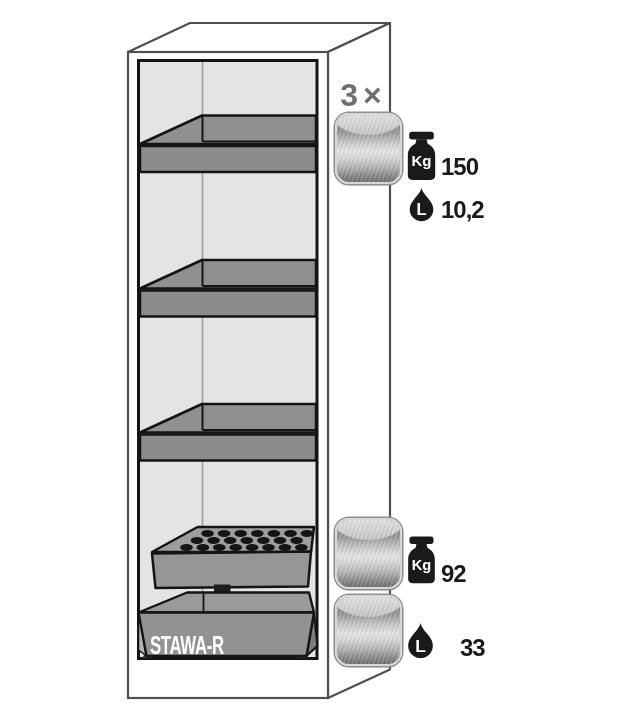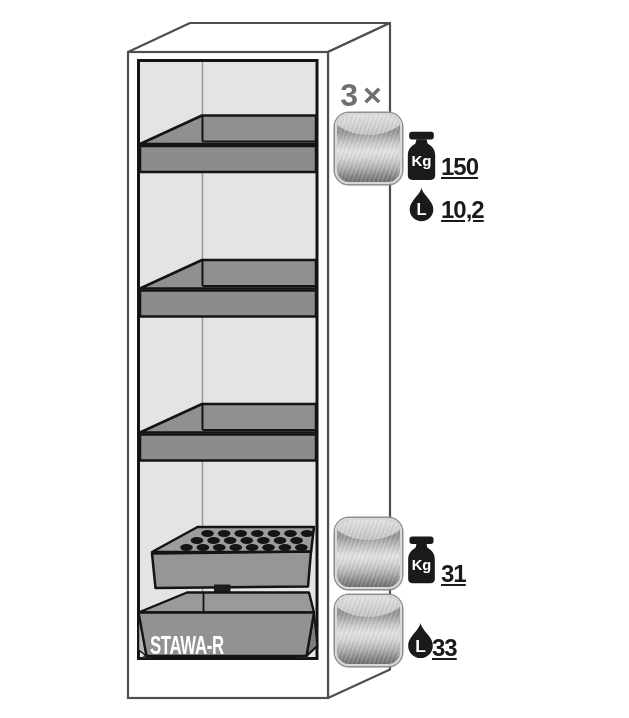--- a/index.html
+++ b/index.html
@@ -25,21 +25,21 @@
     background:repeating-linear-gradient(110deg, rgba(255,255,255,0.10) 0px, rgba(255,255,255,0.10) 2px, rgba(0,0,0,0.04) 2px, rgba(0,0,0,0.04) 4px);
   }
 
   .count-label{
     position:absolute;left:337px;top:81px;width:46px;
     color:#6f6f6f;font-weight:bold;font-size:32px;line-height:28px;
     letter-spacing:-2px;text-align:center;
   }
   .spec-value{
     position:absolute;color:#1a1a1a;font-weight:bold;font-size:24px;
-    line-height:24px;letter-spacing:-1px;white-space:nowrap;text-decoration:underline;
+    line-height:24px;letter-spacing:-1px;white-space:nowrap;
   }
   .icon-wrap{position:absolute;}
   .sump-label{
     position:absolute;left:150px;top:634px;
     color:#ffffff;font-weight:bold;font-size:25px;line-height:22px;
     transform:scaleX(0.67);transform-origin:0 50%;
     white-space:nowrap;letter-spacing:-0.5px;
   }
   svg text{font-family:"Liberation Sans", sans-serif;}
 </style>
@@ -148,23 +148,23 @@
   </div>
   <div class="spec-value" style="left:441px;top:198px;">10,2</div>
 
   <div class="icon-wrap" style="left:406px;top:536px;">
     <svg width="31" height="48" viewBox="0 0 34 54">
       <rect x="3.5" y="0.5" width="27" height="8.5" rx="3" fill="#1a1a1a"></rect>
       <path d="M11.5,8.5 L10.2,13.5 C5.2,15.8 2,20.3 2,26.2 L2,48.5 C2,51.5 3.8,53.2 7.2,53.2 L26.8,53.2 C30.2,53.2 32,51.5 32,48.5 L32,26.2 C32,20.3 28.8,15.8 23.8,13.5 L22.5,8.5 Z" fill="#1a1a1a"></path>
       <text x="17" y="38.5" text-anchor="middle" font-size="16.5" font-weight="bold" fill="#ffffff">Kg</text>
     </svg>
   </div>
-  <div class="spec-value" style="left:441px;top:562px;">31</div>
+  <div class="spec-value" style="left:441px;top:562px;">92</div>
 
   <div class="icon-wrap" style="left:407px;top:622px;">
     <svg width="27" height="37" viewBox="0 0 28 38">
       <path d="M14,0.8 C14.8,5.2 18.6,9 22.4,13.8 C25.2,17.3 26.8,20.6 26.8,24.4 A12.8,12.8 0 0 1 1.2,24.4 C1.2,20.6 2.8,17.3 5.6,13.8 C9.4,9 13.2,5.2 14,0.8 Z" fill="#1a1a1a"></path>
       <text x="14" y="30.5" text-anchor="middle" font-size="18" font-weight="bold" fill="#ffffff">L</text>
     </svg>
   </div>
-  <div class="spec-value" style="left:432px;top:636px;">33</div>
+  <div class="spec-value" style="left:460px;top:636px;">33</div>
 
 </div>
 
 </body></html>

